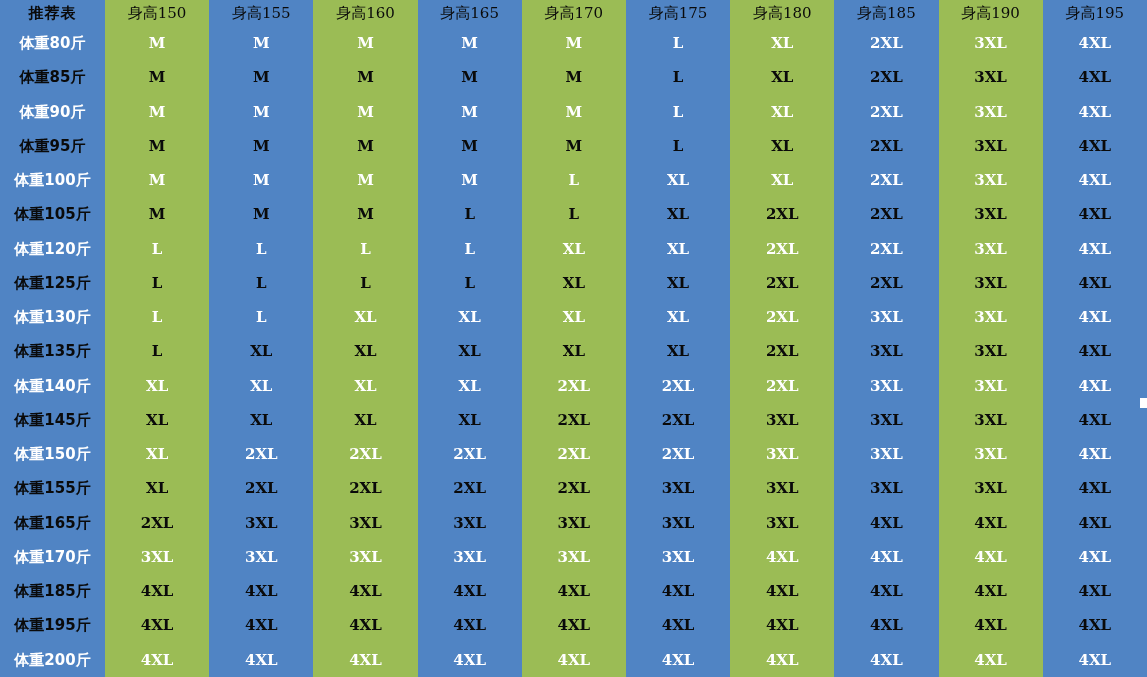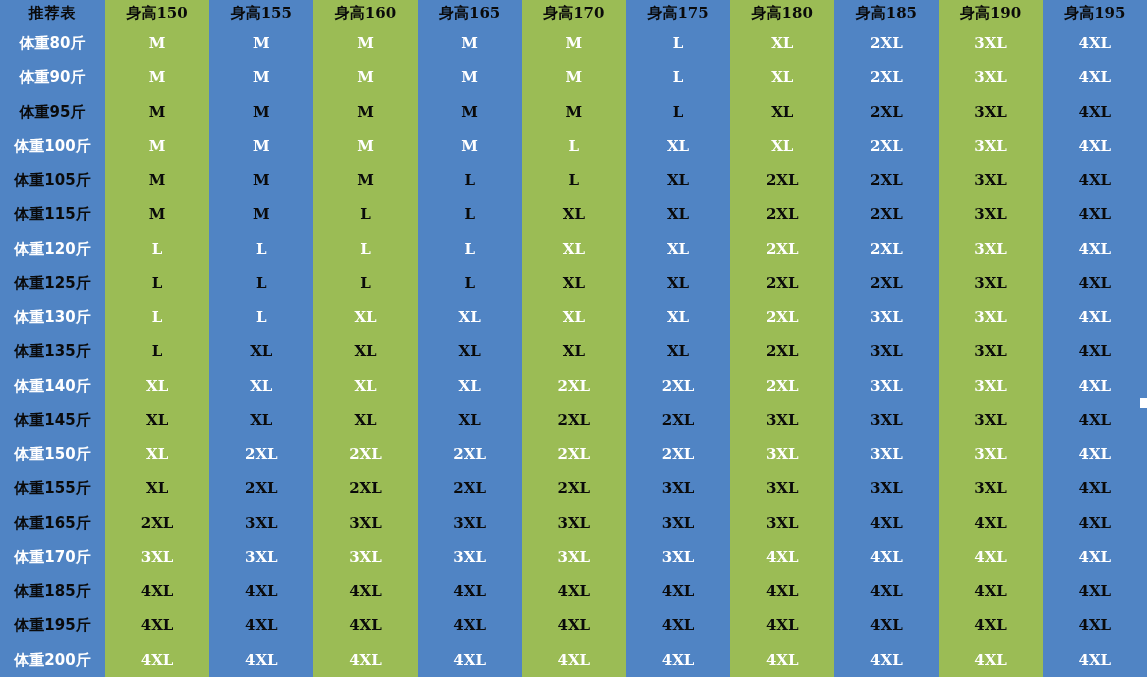--- a/index.html
+++ b/index.html
@@ -24,21 +24,21 @@
     overflow:hidden;
   }
   
   .bg-blue{background:#5084c4;}
   .bg-green{background:#9bbc55;}
   
   .t-white{color:#ffffff;}
   .t-dark{color:#0a0a0a;}
   
   .hdr{
-    font-weight:bold;
+    font-weight:normal;
     font-size:15px;
     font-family:"DejaVu Serif","Liberation Serif",serif;
   }
   .corner-cell{
     font-weight:bold;
     font-size:14px;
     font-family:"DejaVu Sans","Liberation Sans",sans-serif;
     letter-spacing:1px;
   }
   
@@ -93,20 +93,33 @@
           <td class="sizecell bg-green t-white">M</td>
           <td class="sizecell bg-blue t-white">M</td>
           <td class="sizecell bg-green t-white">M</td>
           <td class="sizecell bg-blue t-white">L</td>
           <td class="sizecell bg-green t-white">XL</td>
           <td class="sizecell bg-blue t-white">2XL</td>
           <td class="sizecell bg-green t-white">3XL</td>
           <td class="sizecell bg-blue t-white">4XL</td>
         </tr>
         <tr>
+          <td class="rowlabel t-dark">体重85斤</td>
+          <td class="sizecell bg-green t-dark">M</td>
+          <td class="sizecell bg-blue t-dark">M</td>
+          <td class="sizecell bg-green t-dark">M</td>
+          <td class="sizecell bg-blue t-dark">M</td>
+          <td class="sizecell bg-green t-dark">M</td>
+          <td class="sizecell bg-blue t-dark">L</td>
+          <td class="sizecell bg-green t-dark">XL</td>
+          <td class="sizecell bg-blue t-dark">2XL</td>
+          <td class="sizecell bg-green t-dark">3XL</td>
+          <td class="sizecell bg-blue t-dark">4XL</td>
+        </tr>
+        <tr>
           <td class="rowlabel t-white">体重90斤</td>
           <td class="sizecell bg-green t-white">M</td>
           <td class="sizecell bg-blue t-white">M</td>
           <td class="sizecell bg-green t-white">M</td>
           <td class="sizecell bg-blue t-white">M</td>
           <td class="sizecell bg-green t-white">M</td>
           <td class="sizecell bg-blue t-white">L</td>
           <td class="sizecell bg-green t-white">XL</td>
           <td class="sizecell bg-blue t-white">2XL</td>
           <td class="sizecell bg-green t-white">3XL</td>
@@ -138,33 +151,20 @@
           <td class="sizecell bg-green t-white">3XL</td>
           <td class="sizecell bg-blue t-white">4XL</td>
         </tr>
         <tr>
           <td class="rowlabel t-dark">体重105斤</td>
           <td class="sizecell bg-green t-dark">M</td>
           <td class="sizecell bg-blue t-dark">M</td>
           <td class="sizecell bg-green t-dark">M</td>
           <td class="sizecell bg-blue t-dark">L</td>
           <td class="sizecell bg-green t-dark">L</td>
-          <td class="sizecell bg-blue t-dark">XL</td>
-          <td class="sizecell bg-green t-dark">2XL</td>
-          <td class="sizecell bg-blue t-dark">2XL</td>
-          <td class="sizecell bg-green t-dark">3XL</td>
-          <td class="sizecell bg-blue t-dark">4XL</td>
-        </tr>
-        <tr>
-          <td class="rowlabel t-dark">体重115斤</td>
-          <td class="sizecell bg-green t-dark">M</td>
-          <td class="sizecell bg-blue t-dark">M</td>
-          <td class="sizecell bg-green t-dark">L</td>
-          <td class="sizecell bg-blue t-dark">L</td>
-          <td class="sizecell bg-green t-dark">XL</td>
           <td class="sizecell bg-blue t-dark">XL</td>
           <td class="sizecell bg-green t-dark">2XL</td>
           <td class="sizecell bg-blue t-dark">2XL</td>
           <td class="sizecell bg-green t-dark">3XL</td>
           <td class="sizecell bg-blue t-dark">4XL</td>
         </tr>
         <tr>
           <td class="rowlabel t-white">体重120斤</td>
           <td class="sizecell bg-green t-white">L</td>
           <td class="sizecell bg-blue t-white">L</td>

